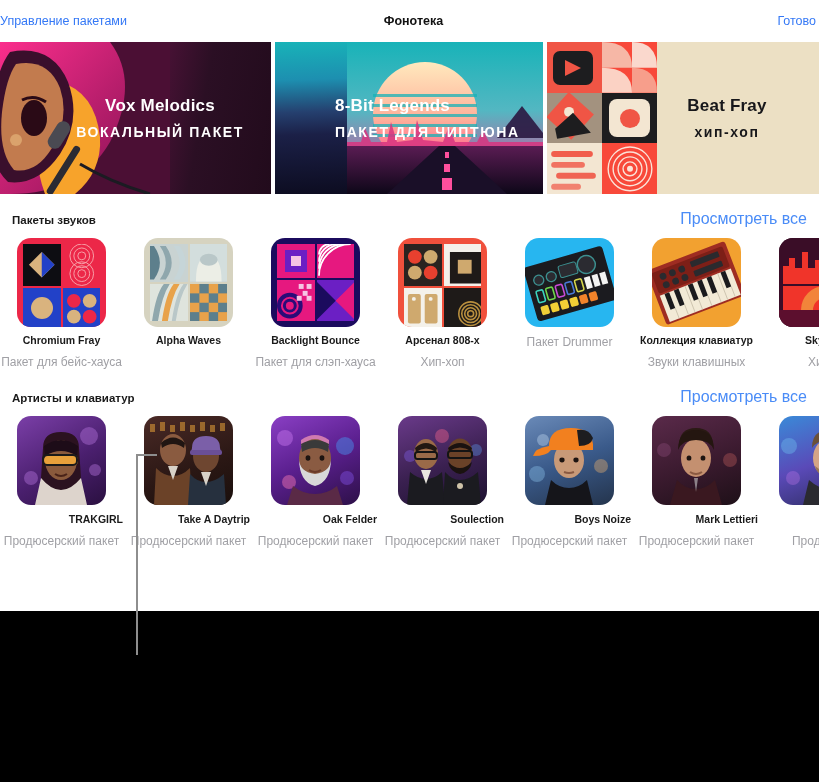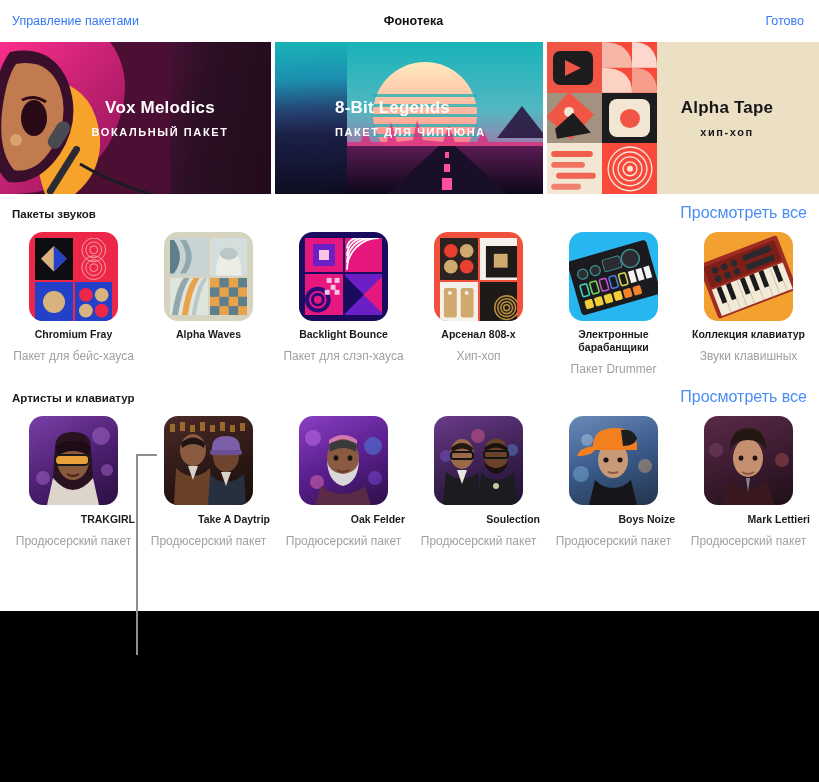--- a/index.html
+++ b/index.html
@@ -15,21 +15,21 @@
   .sheet {
     position: absolute; left: 0; top: 0; width: 819px; height: 611px;
     background: #ffffff; overflow: hidden;
   }
 
   
   .navbar {
     position: absolute; left: 0; top: 0; width: 816px; height: 42px;
     background: #ffffff;
     display: flex; align-items: center; justify-content: space-between;
-    padding: 0 12px;
+    padding: 0 0;
     gap: 26px;
   }
   .nav-link {
     font-size: 12.5px; color: #3478f6; line-height: 1; cursor: pointer;
     white-space: nowrap;
   }
   .nav-title {
     position: absolute; left: 0; right: 0; top: 0; height: 42px;
     display: flex; align-items: center; justify-content: center;
     font-size: 12.5px; font-weight: bold; color: #111; pointer-events: none; padding-left: 8px;
@@ -39,21 +39,21 @@
   .heroes {
     position: absolute; left: 0; top: 42px; width: 819px; height: 152px;
     display: flex; gap: 4px; overflow: hidden;
   }
   .hero { position: relative; height: 152px; overflow: hidden; flex: none; }
   .hero-text {
     position: absolute; top: 50%; transform: translateY(-50%);
     text-align: center; width: 100%; z-index: 5;
   }
   .hero-title { font-size: 17px; font-weight: bold; letter-spacing: .2px; }
-  .hero-sub { font-size: 11px; font-weight: bold; letter-spacing: 1.6px; margin-top: 8px; }
+  .hero-sub { font-size: 14px; font-weight: bold; letter-spacing: 1.6px; margin-top: 8px; }
 
   
   .hero1 { width: 271px; background: linear-gradient(100deg,#7b1f52 0%,#8c1458 22%,#5b1340 46%,#2b0f24 72%,#220b1c 100%); }
   .hero1 .hero-text { color:#fff; left:60px; width:200px; }
   .h1-art { position:absolute; left:-10px; top:0; width:180px; height:152px; }
 
   
   .hero2 { width: 268px; background: linear-gradient(178deg,#18b3b8 0%,#1d8fb0 24%,#25406f 44%,#1b2047 58%,#0b0a1c 100%); }
   .hero2 .hero-text { color:#fff; left:60px; width:240px; text-align:left; }
 
@@ -64,21 +64,21 @@
              display:grid; grid-template-columns:1fr 1fr; grid-template-rows:1fr 1fr 1fr; }
 
   
   .section-head {
     display:flex; align-items:baseline; justify-content:space-between;
     padding: 0 12px;
   }
   .section-title { font-size: 11.5px; font-weight: bold; color:#1a1a1a; }
   .see-all { font-size: 16px; color:#4a8cf7; cursor:pointer; }
 
-  .row { display:flex; gap:12px; padding-left:12px; margin-top:10px; overflow:hidden; }
+  .row { display:flex; gap:4px; margin-top:10px; overflow:hidden; }
   .card { width:123px; flex:none; text-align:center; }
   .thumb {
     width: 89px; height: 89px; margin: 0 auto; border-radius: 14px; overflow:hidden;
     position:relative;
   }
   .card-title { font-size:10.5px; font-weight:bold; color:#1a1a1a; margin-top:7px; line-height:1.22; }
   .card-sub { font-size:12px; color:#a0a0a5; margin-top:8px; line-height:1.25; }
 
   .artist .thumb { width:89px; height:89px; border-radius:14px; }
   .artist .card-title { margin-top:8px;text-align:right; }
@@ -215,27 +215,27 @@
                 <circle cx="28" cy="26" r="22"></circle>
                   <circle cx="28" cy="26" r="17"></circle>
                 <circle cx="28" cy="26" r="12"></circle>
                   <circle cx="28" cy="26" r="7"></circle>
               </g>
               <circle cx="28" cy="26" r="3" fill="#fbe3d8"></circle>
             </svg>
           </div>
         </div>
         <div class="hero-text">
-          <div class="hero-title">Alpha Tape</div>
+          <div class="hero-title">Beat Fray</div>
           <div class="hero-sub">хип-хоп</div>
         </div>
       </div>
     </div>
 
-    <div style="position:absolute;left:0;top:204px;width:819px;">
+    <div style="position:absolute;left:0;top:210px;width:819px;">
       <div class="section-head">
         <span class="section-title">Пакеты звуков</span>
         <span class="see-all">Просмотреть все</span>
       </div>
 
       <div class="row">
 
         <div class="card">
           <div class="thumb" style="background:#ec2748">
             <div class="grid2" style="padding:6px;gap:2px">
@@ -403,21 +403,20 @@
                     <rect x="60" y="60" width="8" height="9" rx="1.5"></rect>
                 </g>
                 <g fill="#f4f4f2">
                   <rect x="60" y="44" width="6" height="12"></rect>
                     <rect x="68" y="44" width="6" height="12"></rect>
                     <rect x="76" y="44" width="6" height="12"></rect>
                 </g>
               </g>
             </svg>
           </div>
-          <div class="card-title">Электронные барабанщики</div>
           <div class="card-sub">Пакет Drummer</div>
         </div>
 
         <div class="card">
           <div class="thumb" style="background:#f2a130">
             <svg width="100%" height="100%" viewBox="0 0 89 89">
               <g transform="rotate(-21 44 46)">
                 <rect x="2" y="16" width="84" height="58" rx="3" fill="#9e2c22"></rect>
                 <rect x="6" y="20" width="76" height="22" rx="2" fill="#7d1f17"></rect>
                 <g fill="#2a2a2e">

